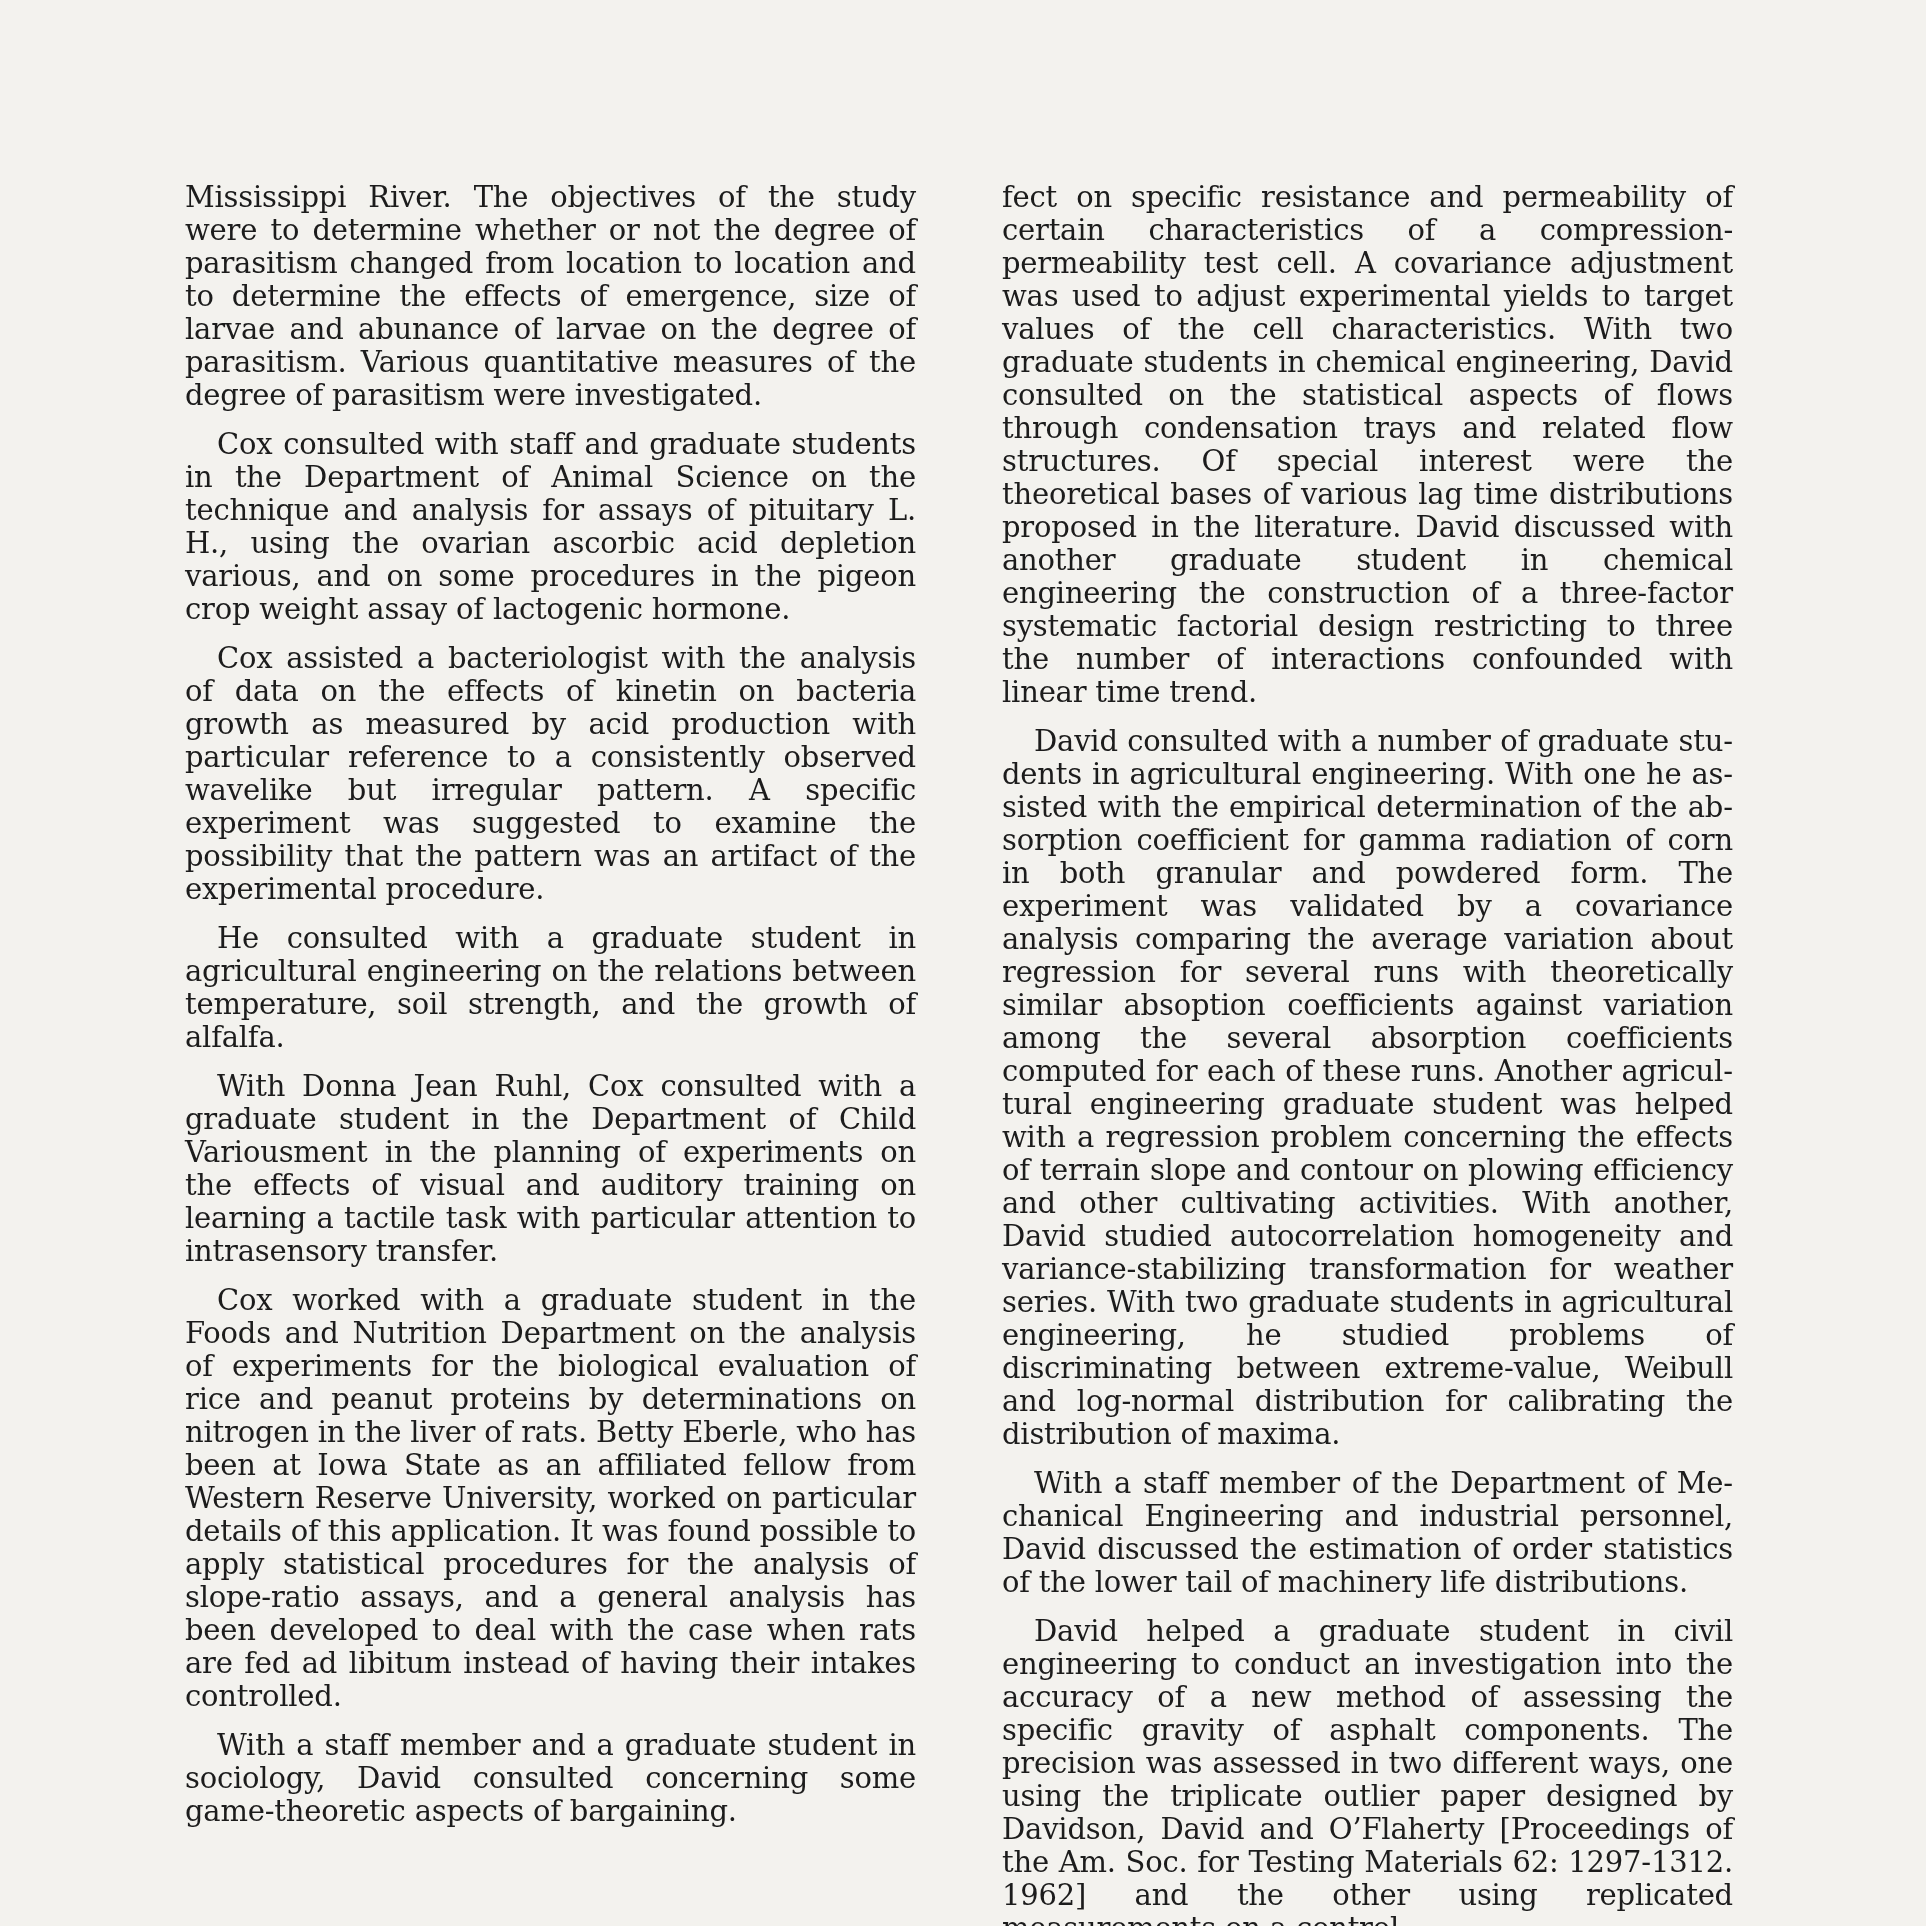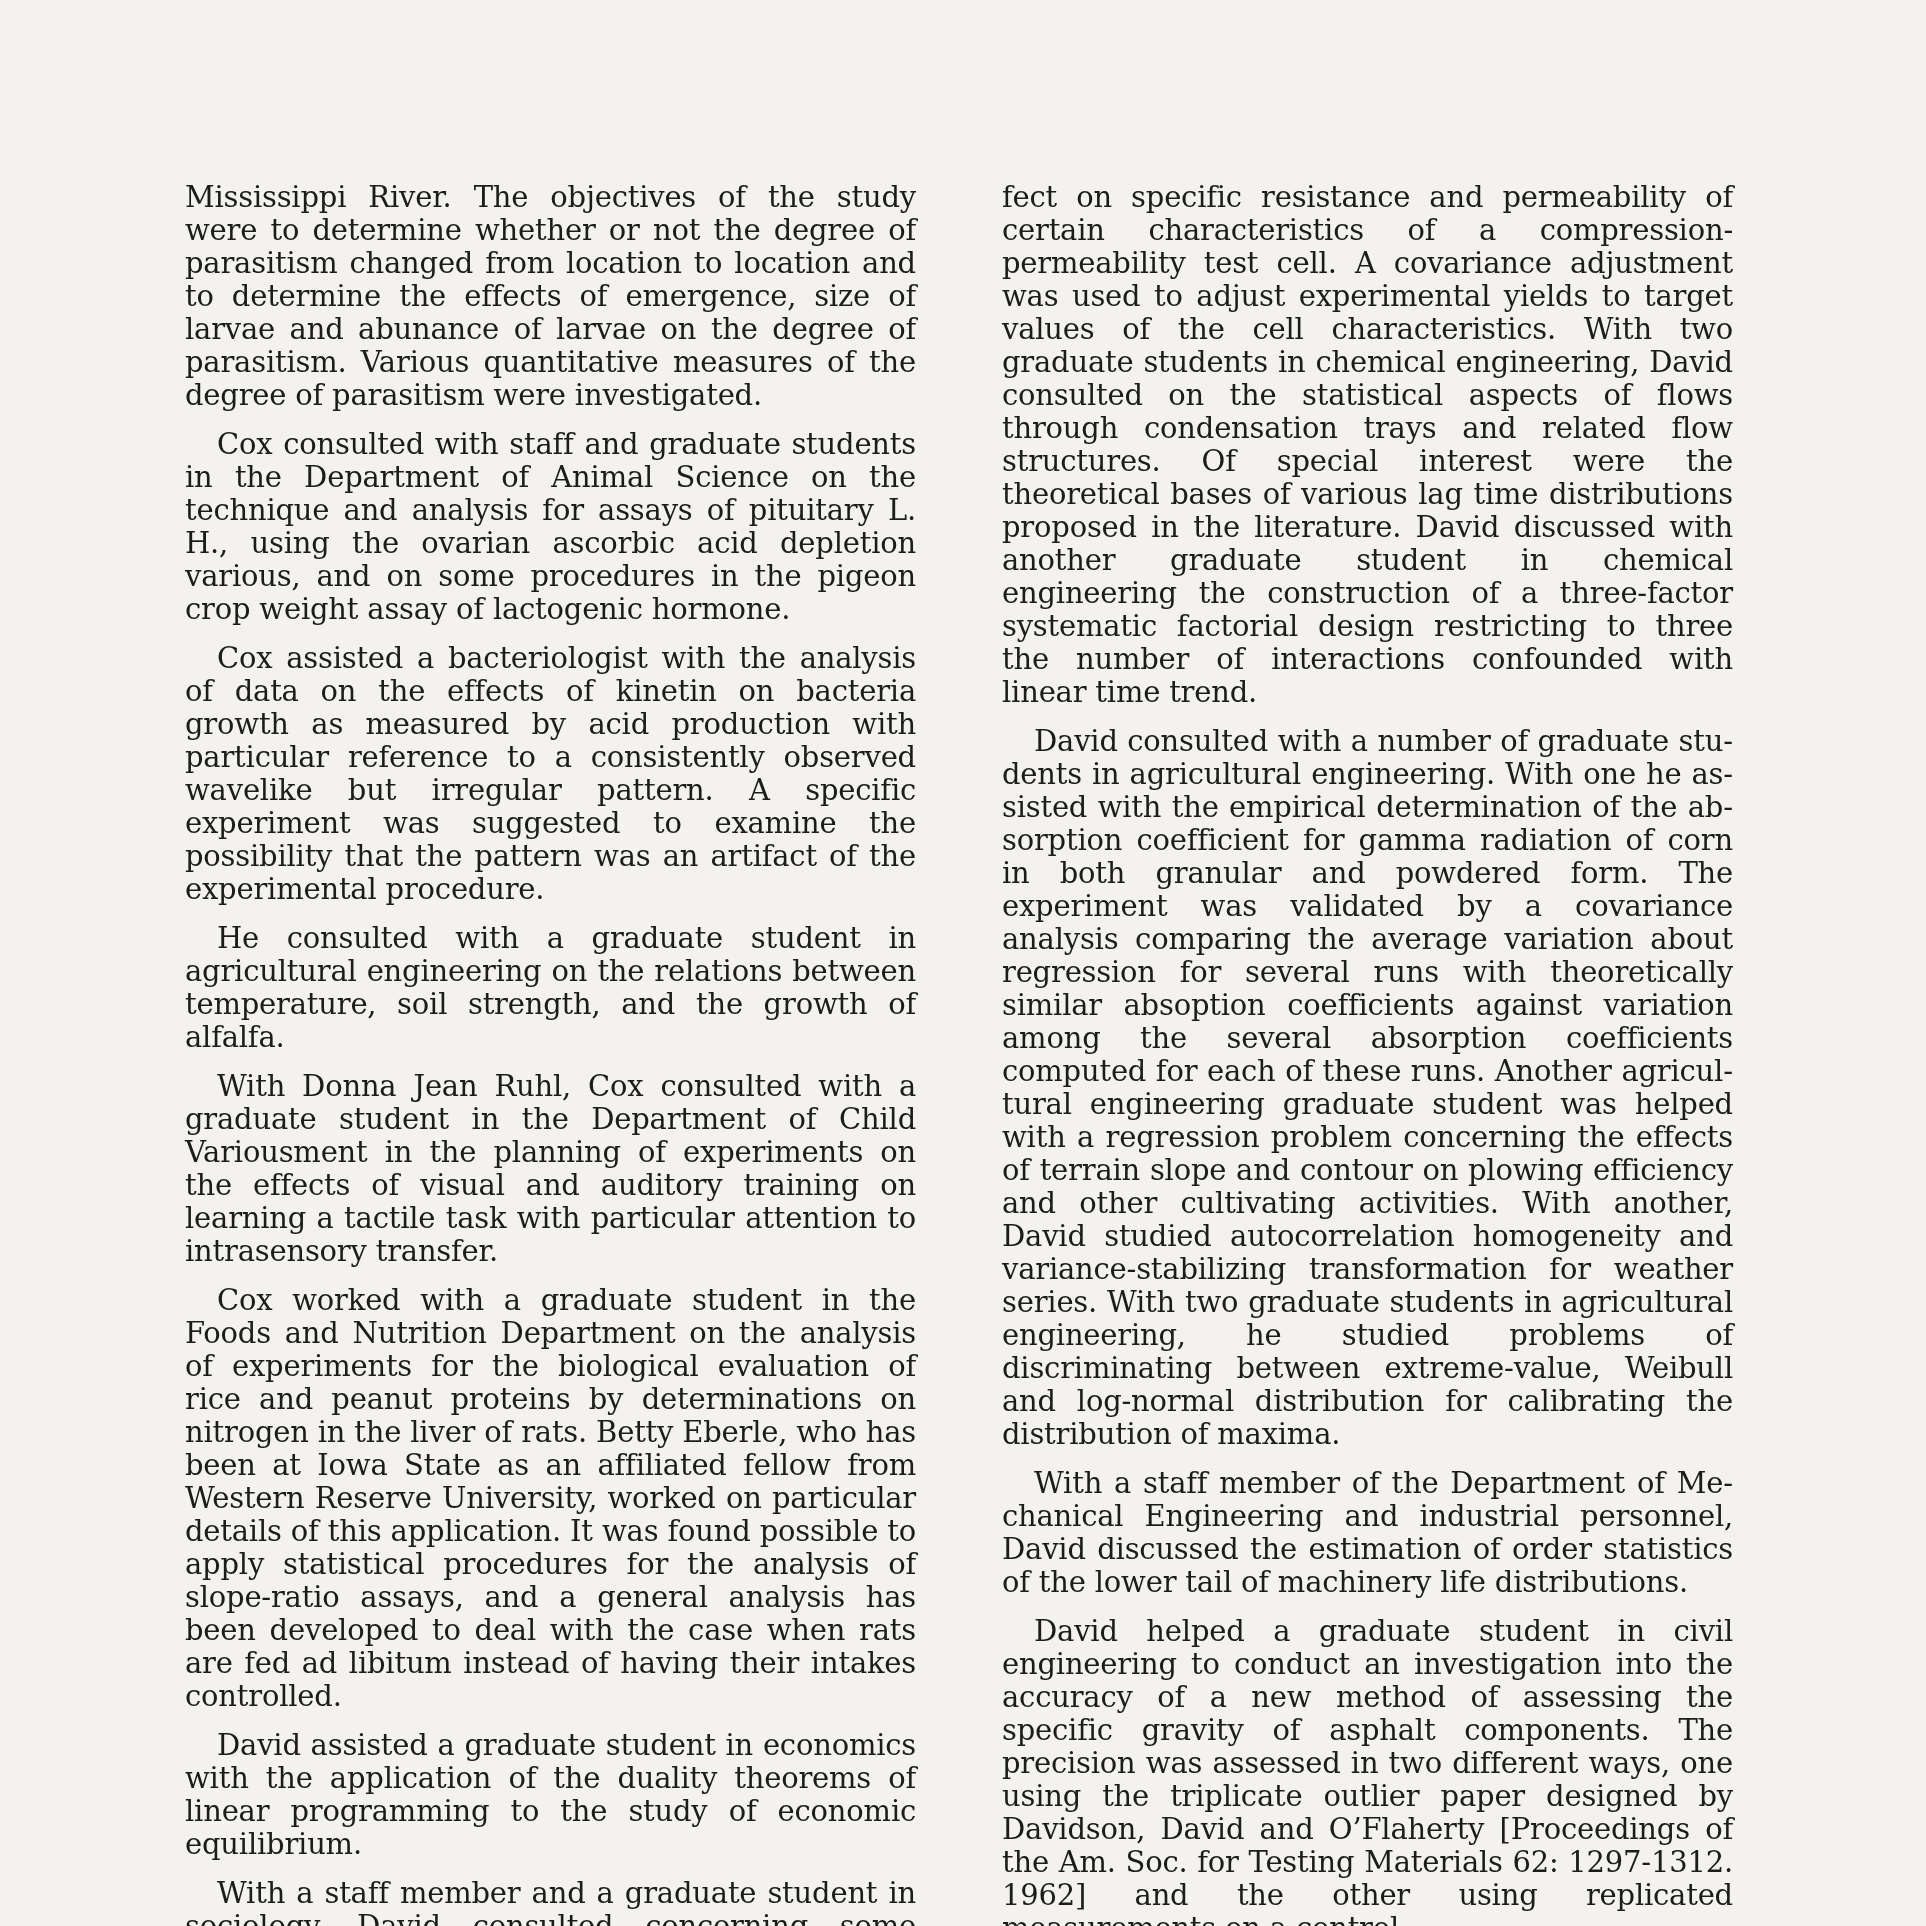--- a/index.html
+++ b/index.html
@@ -22,21 +22,20 @@
 </head>
 <body>
 
 <div class="col left">
   <p class="cont">Mississippi River. The objectives of the study were to determine whether or not the degree of parasitism changed from location to location and to determine the effects of emergence, size of larvae and abun­ance of larvae on the degree of parasitism. Various quantitative measures of the degree of parasitism were investigated.</p>
   <p>Cox consulted with staff and graduate students in the Department of Animal Science on the technique and analysis for assays of pituitary L. H., using the ovarian ascorbic acid depletion various, and on some procedures in the pigeon crop weight assay of lac­togenic hormone.</p>
   <p>Cox assisted a bacteriologist with the analysis of data on the effects of kinetin on bacteria growth as measured by acid production with particular refer­ence to a consistently observed wavelike but irregular pattern. A specific experiment was suggested to ex­amine the possibility that the pattern was an artifact of the experimental procedure.</p>
   <p>He consulted with a graduate student in agricul­tural engineering on the relations between tempera­ture, soil strength, and the growth of alfalfa.</p>
   <p>With Donna Jean Ruhl, Cox consulted with a grad­uate student in the Department of Child Various­ment in the planning of experiments on the effects of visual and auditory training on learning a tactile task with particular attention to intrasensory transfer.</p>
   <p>Cox worked with a graduate student in the Foods and Nutrition Department on the analysis of experi­ments for the biological evaluation of rice and peanut proteins by determinations on nitrogen in the liver of rats. Betty Eberle, who has been at Iowa State as an affiliated fellow from Western Reserve University, worked on particular details of this application. It was found possible to apply statistical procedures for the analysis of slope-ratio assays, and a general anal­ysis has been developed to deal with the case when rats are fed ad libitum instead of having their intakes controlled.</p>
-  <p>David assisted a graduate student in economics with the application of the duality theorems of linear programming to the study of economic equilibrium.</p>
   <p>With a staff member and a graduate student in sociology, David consulted concerning some game-theoretic aspects of bargaining.</p>
 
 </div>
 
 <div class="col right">
   <p class="cont">fect on specific resistance and permeability of certain characteristics of a compression-permeability test cell. A covariance adjustment was used to adjust experi­mental yields to target values of the cell character­istics. With two graduate students in chemical engi­neering, David consulted on the statistical aspects of flows through condensation trays and related flow structures. Of special interest were the theoretical bases of various lag time distributions proposed in the literature. David discussed with another graduate student in chemical engineering the construction of a three-factor systematic factorial design restricting to three the number of interactions confounded with linear time trend.</p>
   <p>David consulted with a number of graduate stu­dents in agricultural engineering. With one he as­sisted with the empirical determination of the ab­sorption coefficient for gamma radiation of corn in both granular and powdered form. The experiment was validated by a covariance analysis comparing the average variation about regression for several runs with theoretically similar absoption coefficients against variation among the several absorption coefficients computed for each of these runs. Another agricul­tural engineering graduate student was helped with a regression problem concerning the effects of terrain slope and contour on plowing efficiency and other cultivating activities. With another, David studied autocorrelation homogeneity and variance-stabilizing transformation for weather series. With two graduate students in agricultural engineering, he studied prob­lems of discriminating between extreme-value, Wei­bull and log-normal distribution for calibrating the distribution of maxima.</p>
   <p>With a staff member of the Department of Me­chanical Engineering and industrial personnel, David discussed the estimation of order statistics of the lower tail of machinery life distributions.</p>
   <p>David helped a graduate student in civil engineer­ing to conduct an investigation into the accuracy of a new method of assessing the specific gravity of as­phalt components. The precision was assessed in two different ways, one using the triplicate outlier paper designed by Davidson, David and O’Flaherty [Pro­ceedings of the Am. Soc. for Testing Materials 62: 1297-1312. 1962] and the other using replicated measurements on a control.</p>
 

